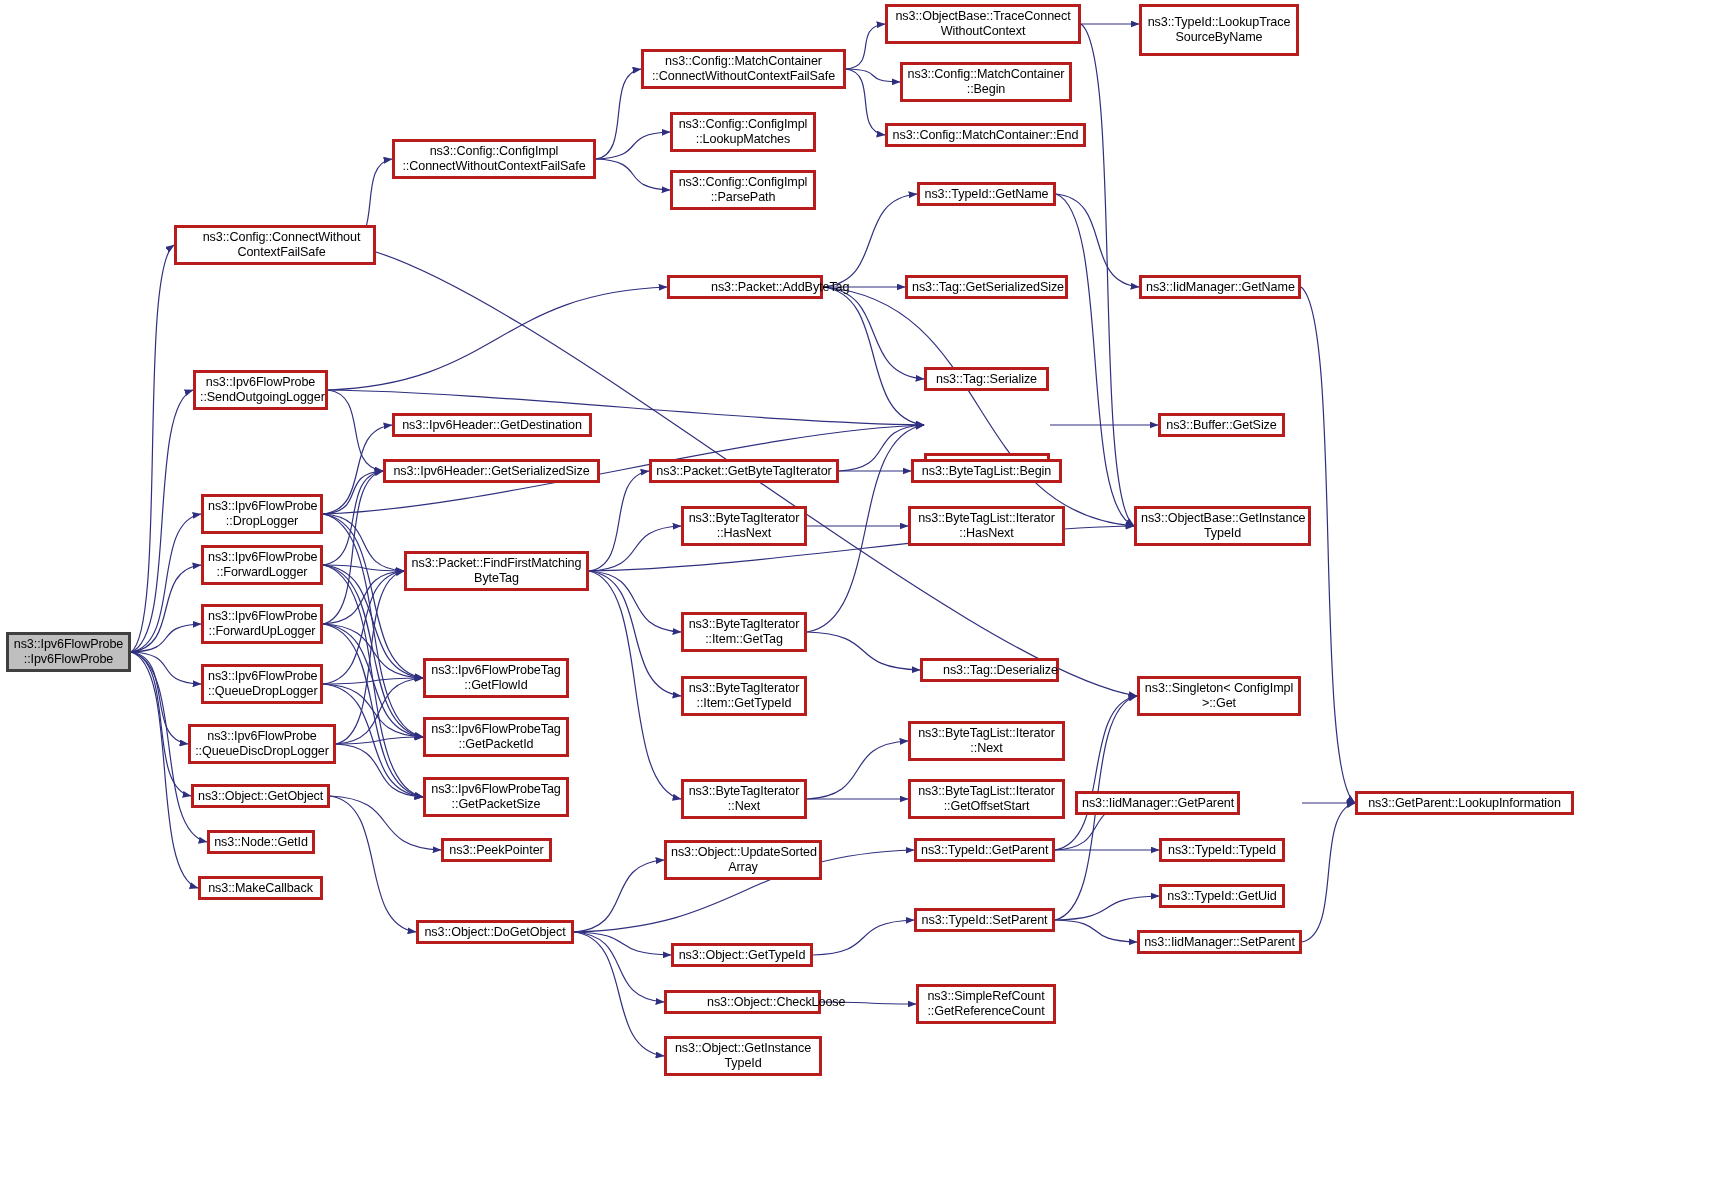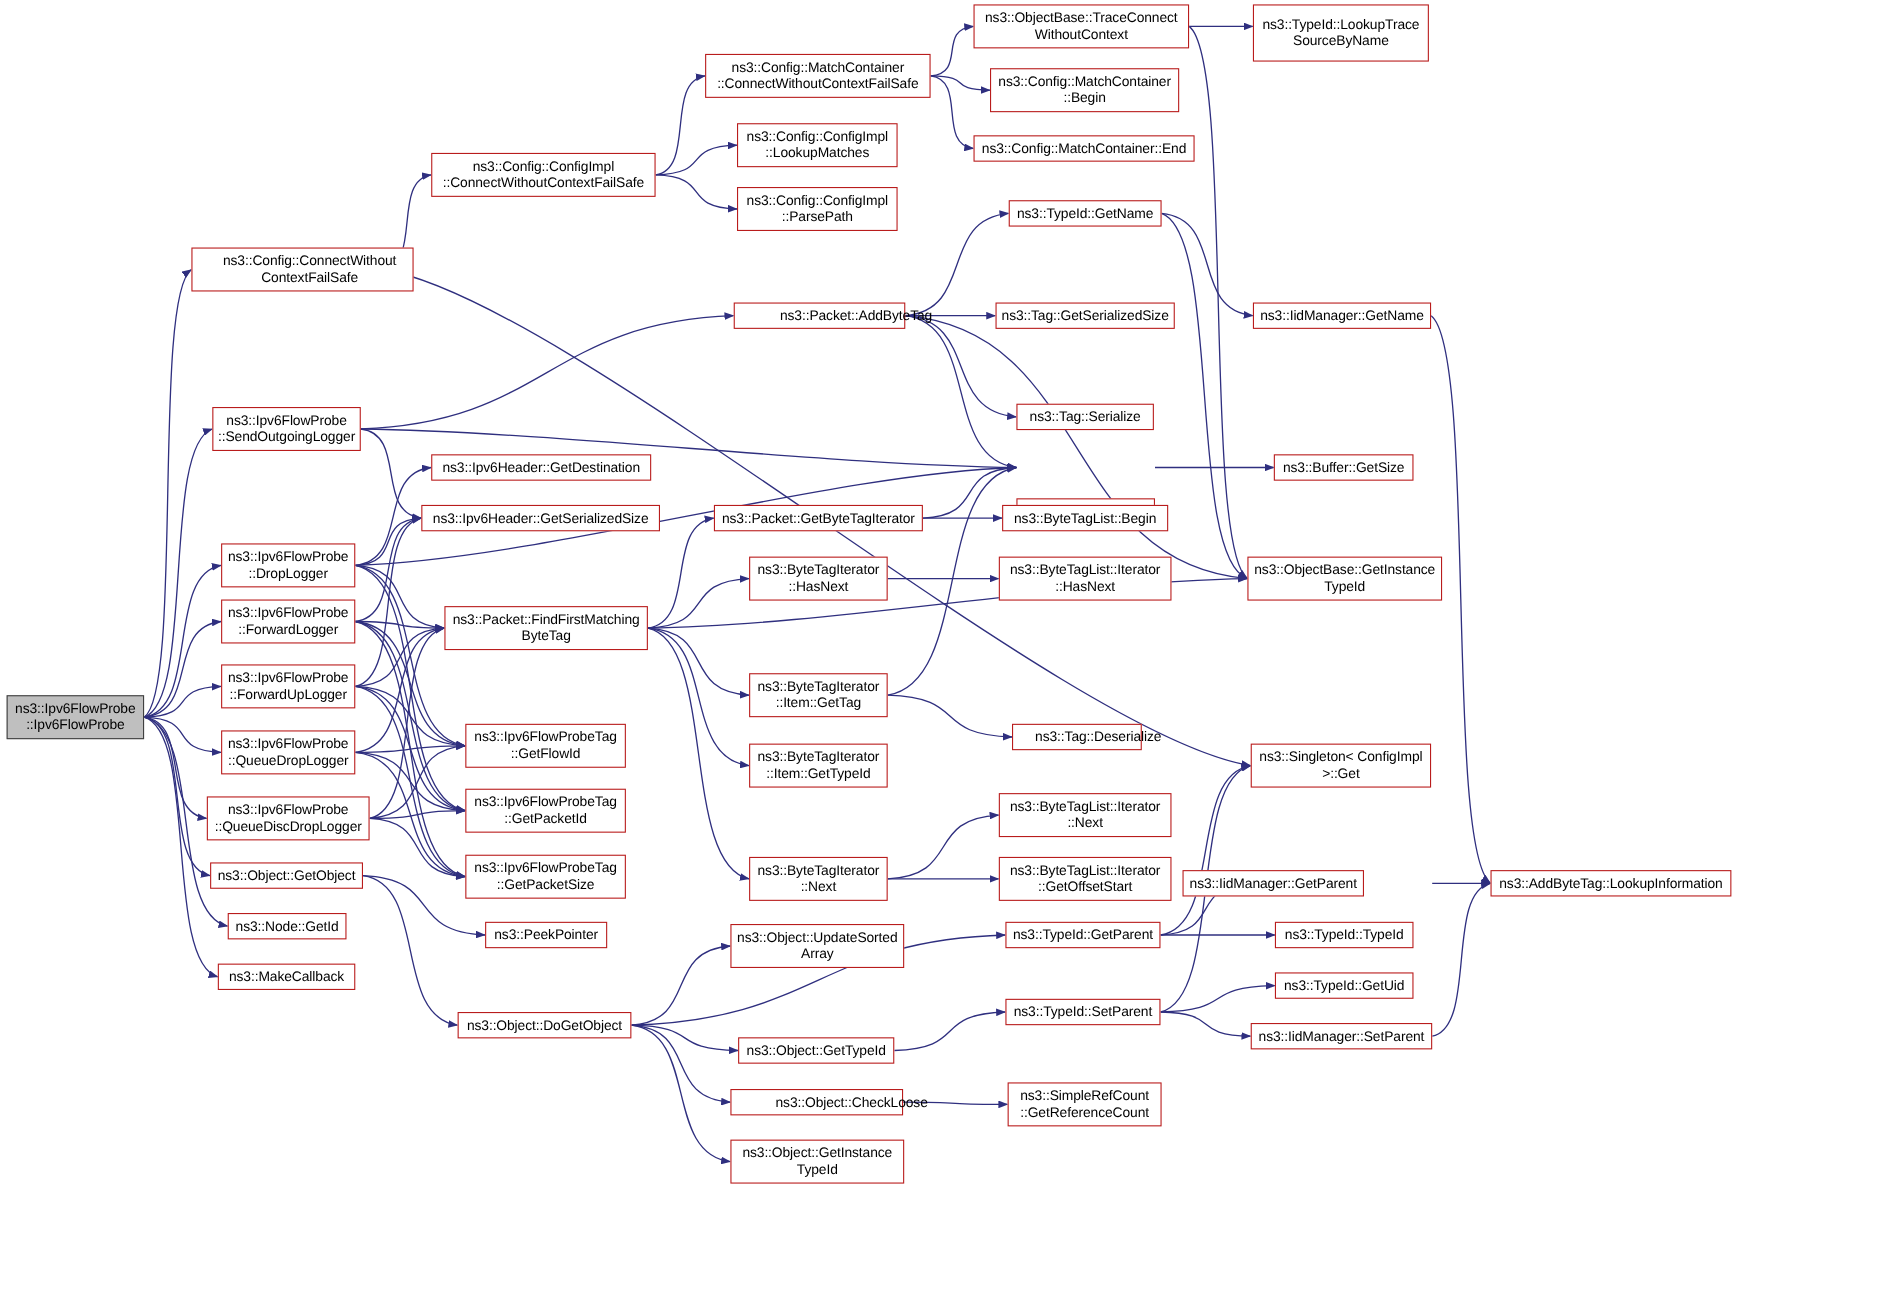--- a/index.html
+++ b/index.html
@@ -15,21 +15,21 @@
   svg#edges{
     position:absolute;
     left:0; top:0;
     width:1727px;
     height:1188px;
     pointer-events:none;
   }
   .node{
     position:absolute;
     box-sizing:border-box;
-    border:1px solid #b91c1c;
+    border:3px solid #b91c1c;
     background:#ffffff;
     color:#000000;
     font-size:12.6px;
     line-height:14.6px;
     display:flex;
     align-items:center;
     justify-content:center;
     text-align:center;
     padding:1px 4px;
     white-space:pre-line;
@@ -186,21 +186,21 @@
       <div class="node" style="left: 1134px; top: 506px; width: 177px; height: 40px;"><span class="node-label">ns3::ObjectBase::GetInstance
 TypeId</span></div>
       <div class="node" style="left: 201px; top: 545px; width: 122px; height: 40px;"><span class="node-label">ns3::Ipv6FlowProbe
 ::ForwardLogger</span></div>
       <div class="node" style="left: 404px; top: 551px; width: 185px; height: 40px;"><span class="node-label">ns3::Packet::FindFirstMatching
 ByteTag</span></div>
       <div class="node" style="left: 201px; top: 604px; width: 122px; height: 40px;"><span class="node-label">ns3::Ipv6FlowProbe
 ::ForwardUpLogger</span></div>
       <div class="node" style="left: 681px; top: 612px; width: 126px; height: 40px;"><span class="node-label">ns3::ByteTagIterator
 ::Item::GetTag</span></div>
-      <div class="node" style="left: 920px; top: 658px; width: 118px; height: 24px; padding-left: 20px;"><span class="node-label">ns3::Tag::Deserialize</span></div>
+      <div class="node" style="left: 920px; top: 658px; width: 139px; height: 24px; padding-left: 20px;"><span class="node-label">ns3::Tag::Deserialize</span></div>
       <div class="node" style="left: 201px; top: 664px; width: 122px; height: 40px;"><span class="node-label">ns3::Ipv6FlowProbe
 ::QueueDropLogger</span></div>
       <div class="node" style="left: 423px; top: 658px; width: 146px; height: 40px;"><span class="node-label">ns3::Ipv6FlowProbeTag
 ::GetFlowId</span></div>
       <div class="node" style="left: 681px; top: 676px; width: 126px; height: 40px;"><span class="node-label">ns3::ByteTagIterator
 ::Item::GetTypeId</span></div>
       <div class="node" style="left: 1137px; top: 676px; width: 164px; height: 40px;"><span class="node-label">ns3::Singleton&lt; ConfigImpl
 &gt;::Get</span></div>
       <div class="node" style="left: 908px; top: 721px; width: 157px; height: 40px;"><span class="node-label">ns3::ByteTagList::Iterator
 ::Next</span></div>
@@ -208,21 +208,21 @@
 ::QueueDiscDropLogger</span></div>
       <div class="node" style="left: 423px; top: 717px; width: 146px; height: 40px;"><span class="node-label">ns3::Ipv6FlowProbeTag
 ::GetPacketId</span></div>
       <div class="node" style="left: 908px; top: 779px; width: 157px; height: 40px;"><span class="node-label">ns3::ByteTagList::Iterator
 ::GetOffsetStart</span></div>
       <div class="node" style="left: 681px; top: 779px; width: 126px; height: 40px;"><span class="node-label">ns3::ByteTagIterator
 ::Next</span></div>
       <div class="node" style="left: 423px; top: 777px; width: 146px; height: 40px;"><span class="node-label">ns3::Ipv6FlowProbeTag
 ::GetPacketSize</span></div>
       <div class="node" style="left: 1075px; top: 791px; width: 165px; height: 24px;"><span class="node-label">ns3::IidManager::GetParent</span></div>
-      <div class="node" style="left: 1355px; top: 791px; width: 219px; height: 24px;"><span class="node-label">ns3::AddByteTag::LookupInformation</span></div>
+      <div class="node" style="left: 1355px; top: 791px; width: 219px; height: 24px;"><span class="node-label">ns3::GetParent::LookupInformation</span></div>
       <div class="node" style="left: 191px; top: 784px; width: 139px; height: 24px;"><span class="node-label">ns3::Object::GetObject</span></div>
       <div class="node" style="left: 441px; top: 838px; width: 111px; height: 24px;"><span class="node-label">ns3::PeekPointer</span></div>
       <div class="node" style="left: 664px; top: 840px; width: 158px; height: 40px;"><span class="node-label">ns3::Object::UpdateSorted
 Array</span></div>
       <div class="node" style="left: 914px; top: 838px; width: 141px; height: 24px;"><span class="node-label">ns3::TypeId::GetParent</span></div>
       <div class="node" style="left: 1159px; top: 838px; width: 126px; height: 24px;"><span class="node-label">ns3::TypeId::TypeId</span></div>
       <div class="node" style="left: 207px; top: 830px; width: 108px; height: 24px;"><span class="node-label">ns3::Node::GetId</span></div>
       <div class="node" style="left: 1159px; top: 884px; width: 126px; height: 24px;"><span class="node-label">ns3::TypeId::GetUid</span></div>
       <div class="node" style="left: 198px; top: 876px; width: 125px; height: 24px;"><span class="node-label">ns3::MakeCallback</span></div>
       <div class="node" style="left: 416px; top: 920px; width: 158px; height: 24px;"><span class="node-label">ns3::Object::DoGetObject</span></div>

